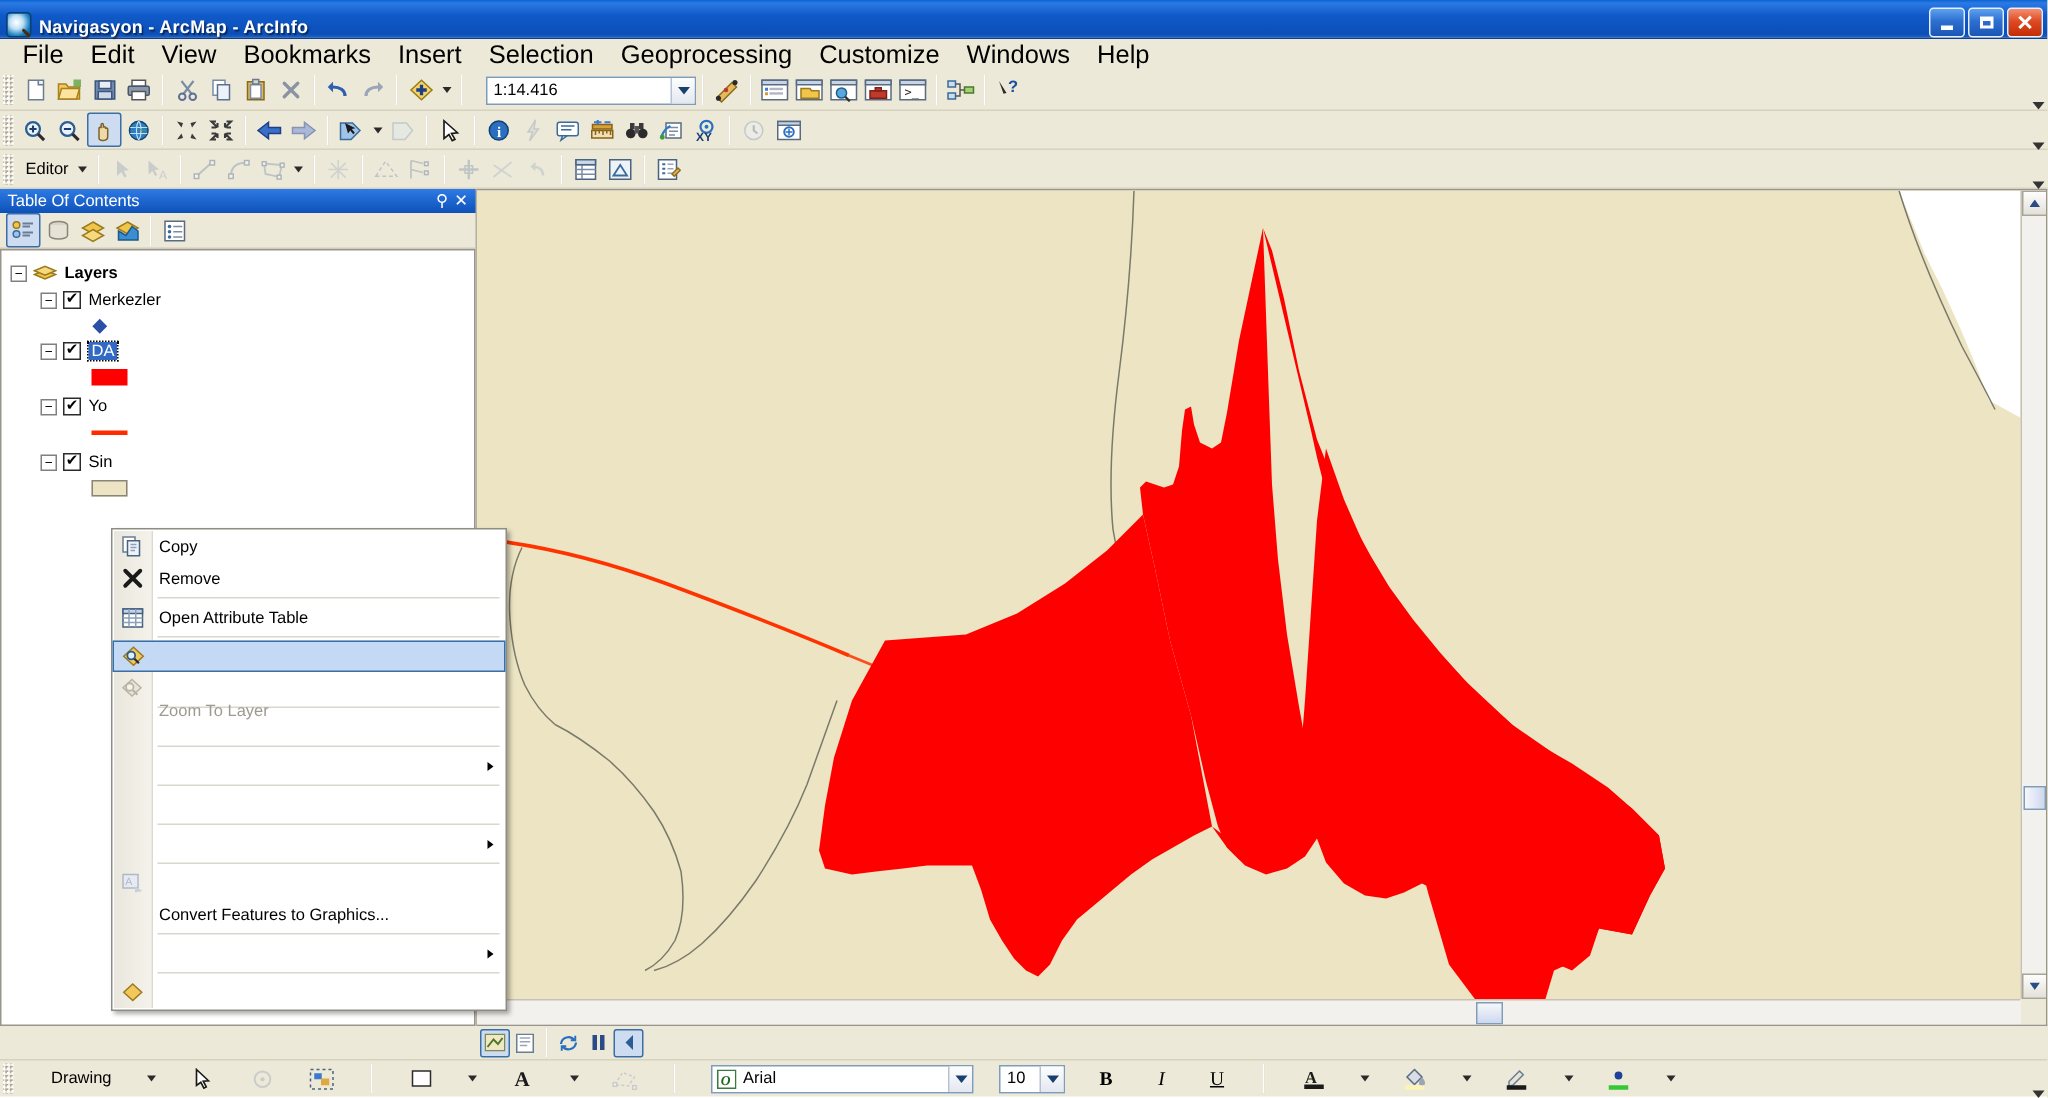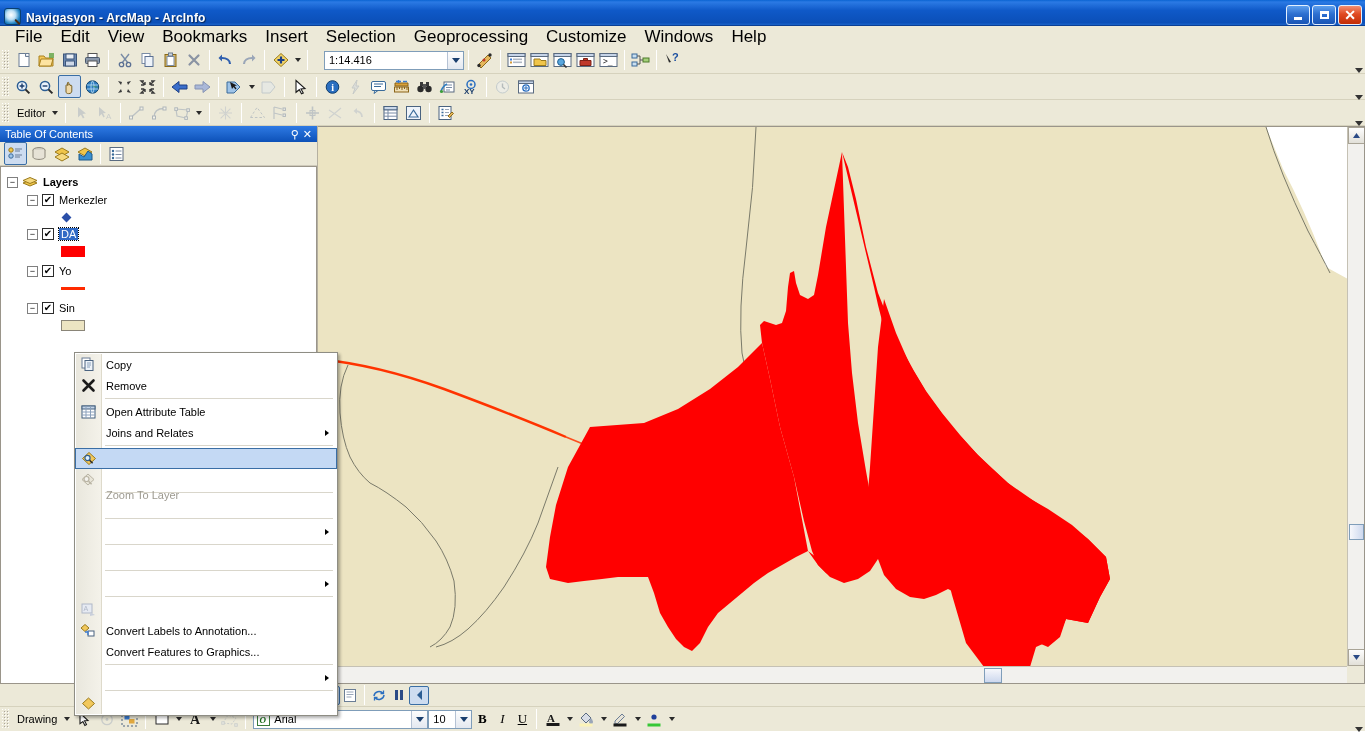--- a/index.html
+++ b/index.html
@@ -130,21 +130,21 @@
     border-right:1px solid #dedacb;
   }
   .cmi { display:flex; align-items:center; height:21px; font-size:11px; position:relative; cursor:default; }
   .cmi .ci { width:26px; height:21px; display:flex;align-items:center;justify-content:center; flex:none; z-index:2;}
   .cmi .clabel { padding-left:5px; color:#000; }
   .cmi.dis .clabel { color:#9d9a90;margin-top:31px; }
   .cmi.hl { background:#c4d9f4; border:1px solid #3a6ea5; height:21px; }
   .cmi .arrow { margin-left:auto; margin-right:8px; border-left:4px solid #000; border-top:3.5px solid transparent; border-bottom:3.5px solid transparent; }
   .cmsep { height:1px; background:#d9d6cb; margin:2px 4px 2px 30px; }
   
-  #drawbar { height:25px; background:#ece9d8; display:flex; align-items:center; padding-left:2px; border-top:1px solid #d6d2bd; }
+  #drawbar { height:25px; background:#ece9d8; display:flex; align-items:center; padding-left:2px; border-top:1px solid #d6d2bd;gap:17px; }
   .fontbox { width:175px;height:19px;background:#fff;border:1px solid #7f9db9;display:flex;align-items:center;font-size:11px;padding-left:3px;margin-left:3px;}
   .sizebox { width:44px;height:19px;background:#fff;border:1px solid #7f9db9;display:flex;align-items:center;font-size:11px;padding-left:4px;}
   .bi { width:20px;height:20px;display:flex;align-items:center;justify-content:center;font-size:13px;cursor:pointer; }
   #statusbar { height:19px; background:#ece9d8; display:flex; align-items:center; font-size:11px; border-top:1px solid #fff; }
 </style>
 </head>
 <body>
 
 <div id="titlebar">
   <div class="tb-icon"></div>
@@ -829,25 +829,20 @@
       <span class="ci">
         <svg width="15" height="14">
             <rect x="1" y="1" width="13" height="12" fill="#fff" stroke="#44607e"></rect>
             <rect x="1" y="1" width="13" height="3" fill="#c3d4e8" stroke="#44607e"></rect>
             <path d="M1 7h13M1 10h13M5 1v12M9.5 1v12" stroke="#8aa0bb"></path>
           </svg>
         </span>
       <span class="clabel">Open Attribute Table</span>
     </div>
 
-    <div class="cmi">
-      <span class="ci"></span>
-      <span class="clabel">Joins and Relates</span>
-      <span class="arrow"></span>
-    </div>
 
     <div class="cmsep"></div>
 
     <div class="cmi hl">
       <span class="ci">
         <svg width="16" height="15">
             <path d="M8 1.5l6.5 6-6.5 6-6.5-6z" fill="#f2c85c" stroke="#9a7a1c"></path>
             <circle cx="6.5" cy="7" r="2.6" fill="#dff0fb" stroke="#2b5d93" stroke-width="1.2"></circle>
             <path d="M8.6 9.2l3 3" stroke="#2b2b2b" stroke-width="1.5"></path>
           </svg>
@@ -903,30 +898,20 @@
       <span class="ci">
         <svg width="15" height="15">
             <rect x="1" y="2" width="10" height="9" fill="#e6eaf2" stroke="#b0b8c8"></rect>
             <text x="2.5" y="9" font-size="7" fill="#b0b8c8">A</text>
             <path d="M9 10l5 3-5 1z" fill="#c9cfdb"></path>
           </svg>
         </span>
       <span class="clabel"></span>
     </div>
 
-    <div class="cmi">
-      <span class="ci">
-        <svg width="15" height="15">
-            <path d="M4 1.5l4 3.5-4 3.5-4-3.5z" fill="#f2c85c" stroke="#9a7a1c"></path>
-            <rect x="7" y="8" width="6" height="5" fill="#fff" stroke="#4a6380"></rect>
-            <path d="M4 9h3v3" stroke="#3a7ad0" stroke-width="1.3" fill="none"></path>
-          </svg>
-        </span>
-      <span class="clabel">Convert Labels to Annotation...</span>
-    </div>
 
     <div class="cmi">
       <span class="ci"></span>
       <span class="clabel">Convert Features to Graphics...</span>
     </div>
 
     <div class="cmsep"></div>
 
     <div class="cmi">
       <span class="ci"></span>

